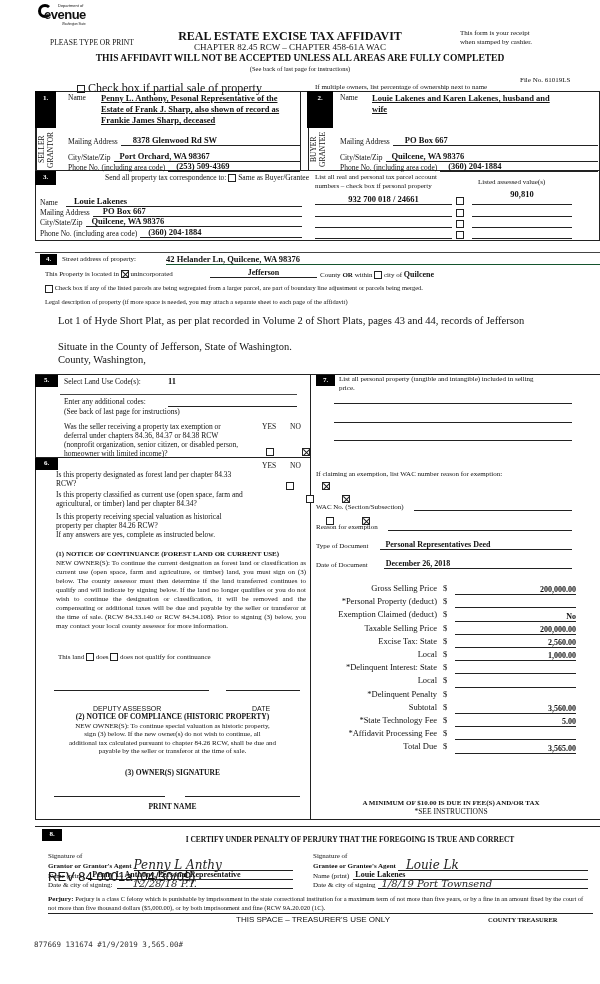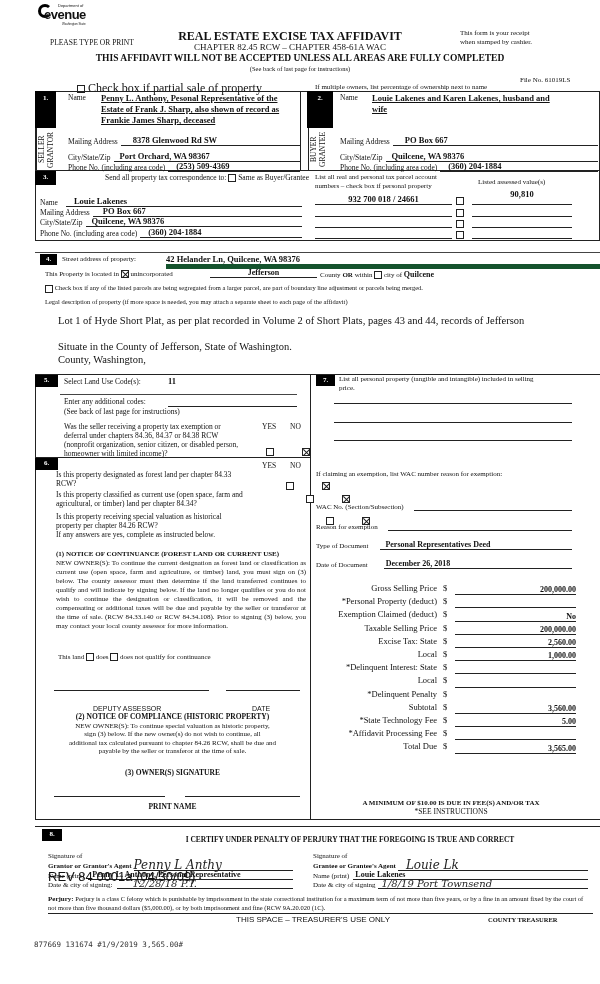--- a/index.html
+++ b/index.html
@@ -141,21 +141,21 @@
 <div class="abs" style="left:315px;top:228px;width:280px;height:11px;">
   <span class="abs line" style="left:0;top:0;width:137px;height:11px;"></span>
   <span class="abs cb" style="left:141px;top:2px;"></span>
   <span class="abs line" style="left:157px;top:0;width:100px;height:11px;"></span>
 </div>
 
 
 <div class="abs" style="left:35px;top:252px;width:565px;height:1px;background:#444;"></div>
 <div class="abs secnum" style="left:40px;top:254px;width:17px;height:11px;padding-top:1px;">4.</div>
 <div class="abs" style="left:62px;top:255px;font-size:7px;">Street address of property:</div>
-<div class="abs fill" style="left:166px;top:254px;width:434px;border-bottom:5px solid #14532d;">42 Helander Ln, Quilcene, WA  98376</div>
+<div class="abs fill" style="left:166px;top:254px;width:434px;border-bottom:1px solid #14532d;">42 Helander Ln, Quilcene, WA  98376</div>
 <div class="abs" style="left:45px;top:270px;font-size:7px;width:560px;">
   <span>This Property is located in</span>
   <span class="cb x"></span>
   <span>unincorporated</span>
 </div>
 <div class="abs fill tc line" style="left:210px;top:268px;width:107px;font-size:8px;">Jefferson</div>
 <div class="abs" style="left:320px;top:270px;font-size:7px;">
   <span>County</span>
   <span class="b">OR</span>
   <span>within</span>

